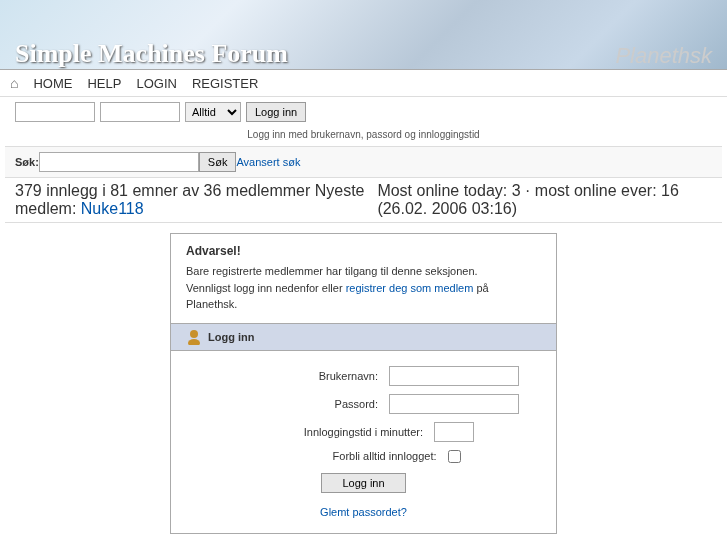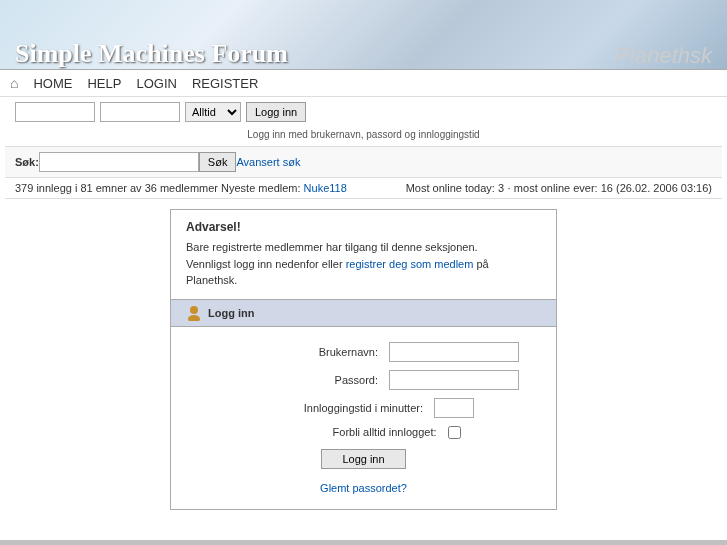--- a/index.html
+++ b/index.html
@@ -132,21 +132,21 @@
       padding: 2px 8px;
       font-size: 11px;
       cursor: pointer;
       height: 20px;
     }
     .advanced-link { color: #0055aa; text-decoration: none; cursor: pointer; }
 
     
     .stats-bar {
       padding: 4px 10px;
-      font-size: 11px;
+      font-size: 16px;
       color: #333;
       border-bottom: 1px solid #ddd;
       display: flex;
       justify-content: space-between;
       margin: 0 5px;
     }
     .stats-link { color: #0055aa; text-decoration: none; }
 
     
     .warning-box {

